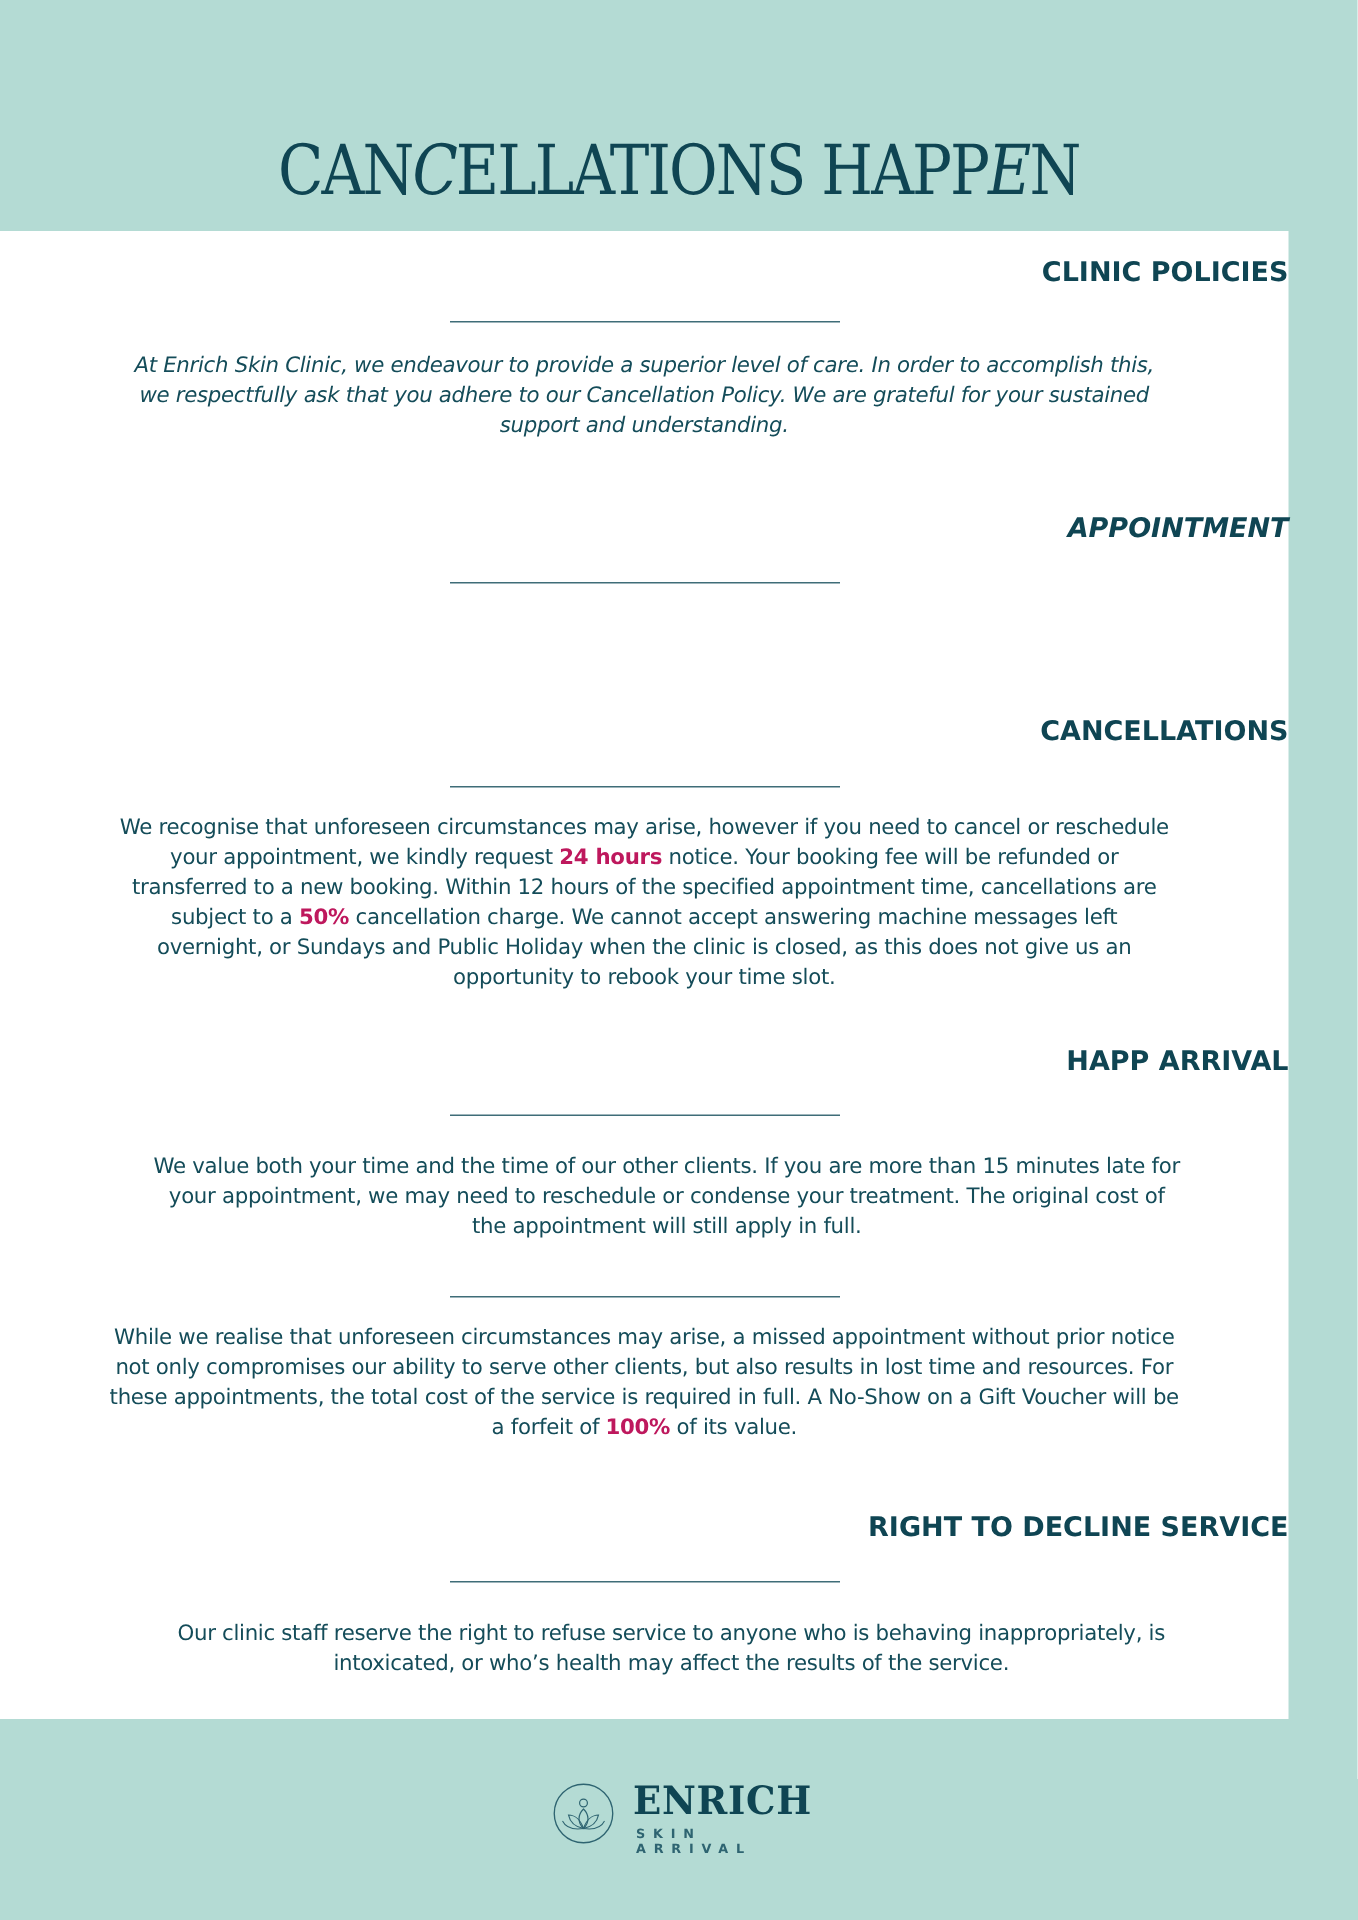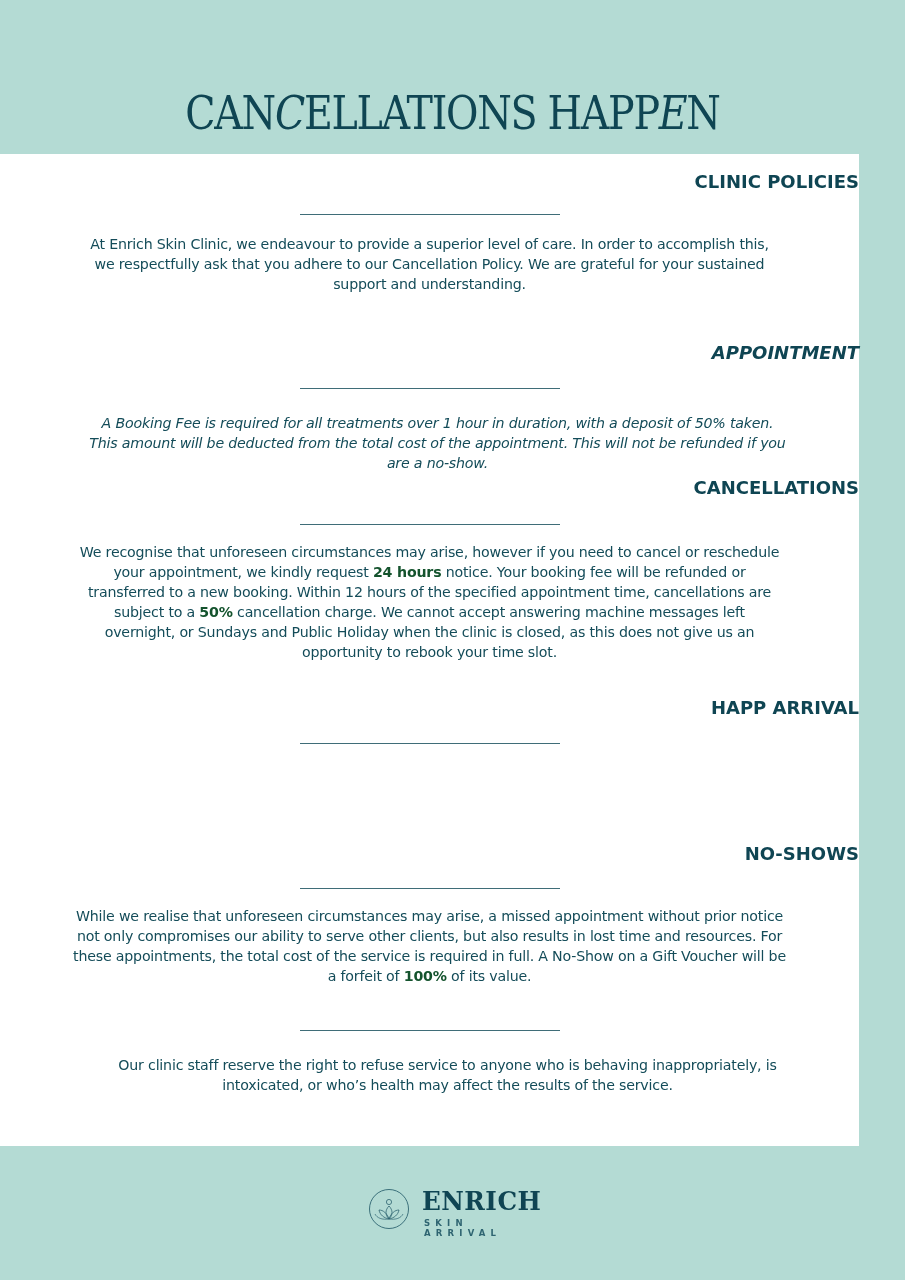--- a/index.html
+++ b/index.html
@@ -24,21 +24,21 @@
     font-family: "DejaVu Sans", sans-serif; font-weight: bold; font-size: 18px;
     color: #0f4553; letter-spacing: 0px; line-height: 24px; margin: 0; text-align: right;
   }
   .rule {
     height: 1px; background: #3f6d78; margin: 0 auto;
   }
   .body-text {
     font-family: "DejaVu Sans", sans-serif; font-size: 14.2px; line-height: 20px;
     color: #144c59; margin: 0 auto; letter-spacing: -0.2px;
   }
-  .body-text b { font-weight: bold; color: #14532d; }
+  .body-text b { font-weight: bold; color: #be185d; }
   .logo {
     position: absolute; left: 368px; top: 1188px; width: 180px; height: 44px; font-weight: bold;
   }
   .logo-mark { position: absolute; left: 0; top: 0; width: 42px; height: 42px; }
   .logo-word {
     position: absolute; left: 54px; top: -2px;
     font-family: "DejaVu Serif", serif; font-size: 26px; letter-spacing: 0.5px; color: #0f4553;
     transform: scaleX(0.95); transform-origin: left;
   }
   .logo-sub {
@@ -49,47 +49,47 @@
 </head>
 <body>
 
 <h1 class="title"><span>CAN</span><i>C</i><span>ELLATIONS HAPP</span><i>E</i><span>N</span></h1>
 
 <div class="panel"></div>
 
 <div class="section" style="top:170px;">
   <h2 class="heading">CLINIC POLICIES</h2>
   <div class="rule" style="width:260px; margin-top:20px;"></div>
-  <p class="body-text" style="width:700px; margin-top:19px;">At Enrich Skin Clinic, we endeavour to provide a superior level of care. In order to accomplish this, we respectfully ask that you adhere to our Cancellation Policy. We are grateful for your sustained support and understanding.</p>
+  <p class="body-text" style="width:700px; margin-top:19px;font-style:italic;">At Enrich Skin Clinic, we endeavour to provide a superior level of care. In order to accomplish this, we respectfully ask that you adhere to our Cancellation Policy. We are grateful for your sustained support and understanding.</p>
 </div>
 
 <div class="section" style="top:341px;font-style:italic;">
   <h2 class="heading">APPOINTMENT</h2>
   <div class="rule" style="width:260px; margin-top:23px;"></div>
-  <p class="body-text" style="width:700px; margin-top:24px; padding-left:16px;">A Booking Fee is required for all treatments over 1 hour in duration, with a deposit of 50% taken. This amount will be deducted from the total cost of the appointment. This will not be refunded if you are a no-show.</p>
 </div>
 
 <div class="section" style="top:476px;">
   <h2 class="heading">CANCELLATIONS</h2>
   <div class="rule" style="width:260px; margin-top:24px;"></div>
   <p class="body-text" style="width:700px; margin-top:17px;"><span>We recognise that unforeseen circumstances may arise, however if you need to cancel or reschedule your appointment, we kindly request </span><b>24 hours</b><span> notice. Your booking fee will be refunded or transferred to a new booking. Within 12 hours of the specified appointment time, cancellations are subject to a </span><b>50%</b><span> cancellation charge. We cannot accept answering machine messages left overnight, or Sundays and Public Holiday when the clinic is closed, as this does not give us an opportunity to rebook your time slot.</span></p>
 </div>
 
 <div class="section" style="top:696px;">
   <h2 class="heading">HAPP ARRIVAL</h2>
   <div class="rule" style="width:260px; margin-top:23px;"></div>
+  <p class="body-text" style="width:690px; margin-top:24px; padding-left:30px;">We value both your time and the time of our other clients. If you are more than 15 minutes late for your appointment, we may need to reschedule or condense your treatment. The original cost of the appointment will still apply in full.</p>
 </div>
 
 <div class="section" style="top:842px;">
-  <h2 class="heading">NO-SHOWS</h2>
   <div class="rule" style="width:260px; margin-top:22px;"></div>
   <p class="body-text" style="width:720px; margin-top:17px;"><span>While we realise that unforeseen circumstances may arise, a missed appointment without prior notice not only compromises our ability to serve other clients, but also results in lost time and resources. For these appointments, the total cost of the service is required in full. A No-Show on a Gift Voucher will be a forfeit of </span><b>100%</b><span> of its value.</span></p>
 </div>
 
 <div class="section" style="top:1007px;">
+  <h2 class="heading">RIGHT TO DECLINE SERVICE</h2>
   <div class="rule" style="width:260px; margin-top:23px;"></div>
   <p class="body-text" style="width:700px; margin-top:24px; padding-left:36px;">Our clinic staff reserve the right to refuse service to anyone who is behaving inappropriately, is intoxicated, or who’s health may affect the results of the service.</p>
 </div>
 
 <div class="logo">
   <svg class="logo-mark" viewBox="0 0 42 42">
     <circle cx="21" cy="21" r="19.5" fill="none" stroke="#2e6471" stroke-width="0.9"></circle>
     <circle cx="21" cy="14" r="2.6" fill="none" stroke="#2e6471" stroke-width="0.8"></circle>
     <path d="M21 18 C17 22, 17 27, 21 31 C25 27, 25 22, 21 18 Z" fill="none" stroke="#2e6471" stroke-width="0.8"></path>
     <path d="M21 31 C16 30, 12 27, 11 22 C15 22, 19 25, 21 31 Z" fill="none" stroke="#2e6471" stroke-width="0.8"></path>

